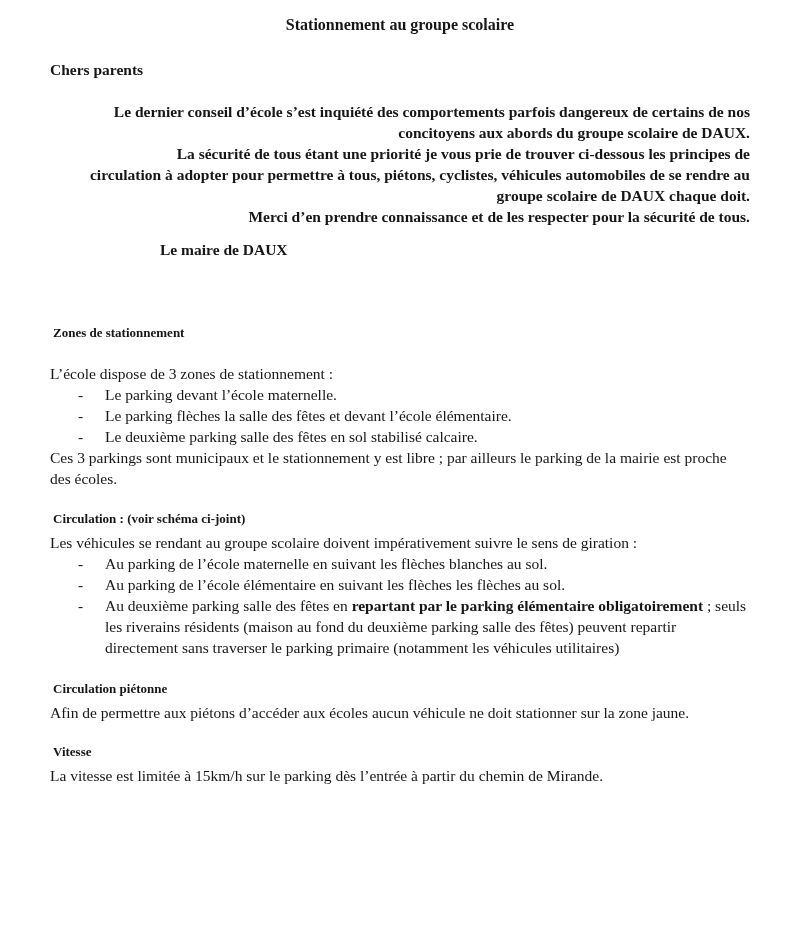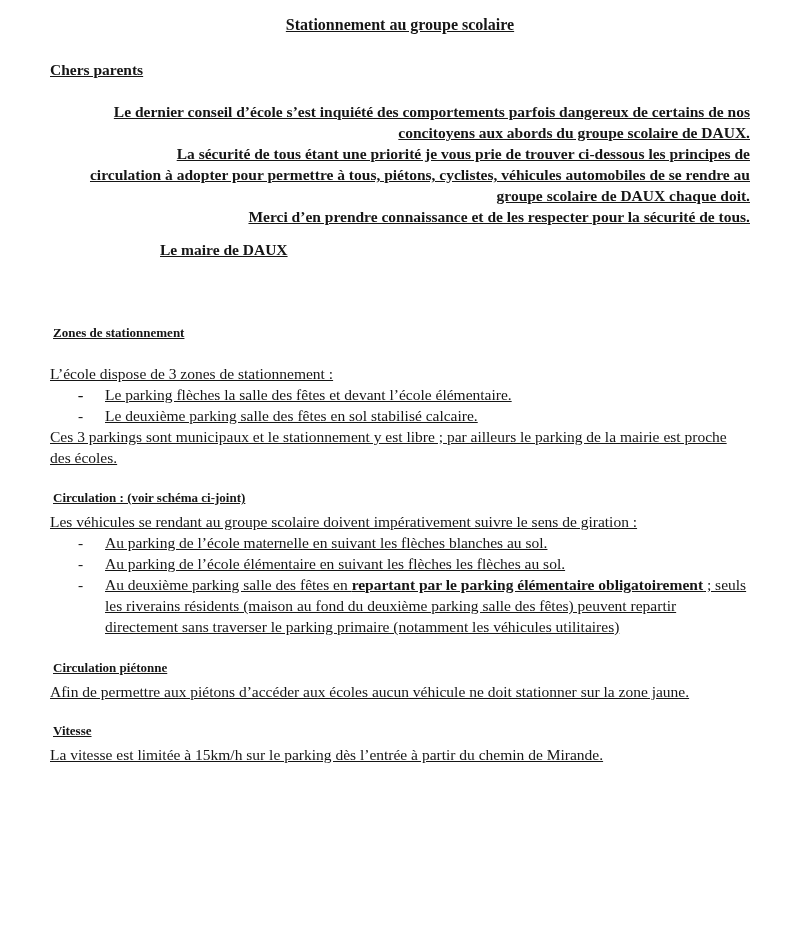--- a/index.html
+++ b/index.html
@@ -8,21 +8,20 @@
     width: 798px;
     height: 936px;
     box-sizing: border-box;
     background: #ffffff;
     color: #161616;
     font-family: "Liberation Serif", "DejaVu Serif", serif;
     font-size: 15.5px;
     line-height: 21px;
     padding: 10px 48px 0 50px;
     overflow: hidden;
-    text-decoration: underline;
   }
   p { margin: 0; }
   .bold { font-weight: bold; }
   .title {
     font-size: 16px;
     font-weight: bold;
     text-align: center;
     margin: 4px 0 0 0;
   }
   .salutation { margin-top: 24px; font-weight: bold; }
@@ -66,20 +65,21 @@
     <p class="indent">La sécurité de tous étant une priorité je vous prie de trouver ci-dessous les principes de circulation à adopter pour permettre à tous, piétons, cyclistes, véhicules automobiles de se rendre au groupe scolaire de DAUX chaque doit.</p>
     <p class="indent">Merci d’en prendre connaissance et de les respecter pour la sécurité de tous.</p>
   </div>
 
   <p class="signature">Le maire de DAUX</p>
 
   <p class="heading h-zones">Zones de stationnement</p>
   <p class="lead-zones">L’école dispose de 3 zones de stationnement :</p>
   <div class="bullet">
     <span class="marker">-</span>
+    <span>Le parking devant l’école maternelle.</span>
   </div>
   <div class="bullet">
     <span class="marker">-</span>
     <span>Le parking flèches la salle des fêtes et devant l’école élémentaire.</span>
   </div>
   <div class="bullet">
     <span class="marker">-</span>
     <span>Le deuxième parking salle des fêtes en sol stabilisé calcaire.</span>
   </div>
   <p>Ces 3 parkings sont municipaux et le stationnement y est libre ; par ailleurs le parking de la mairie est proche des écoles.</p>

